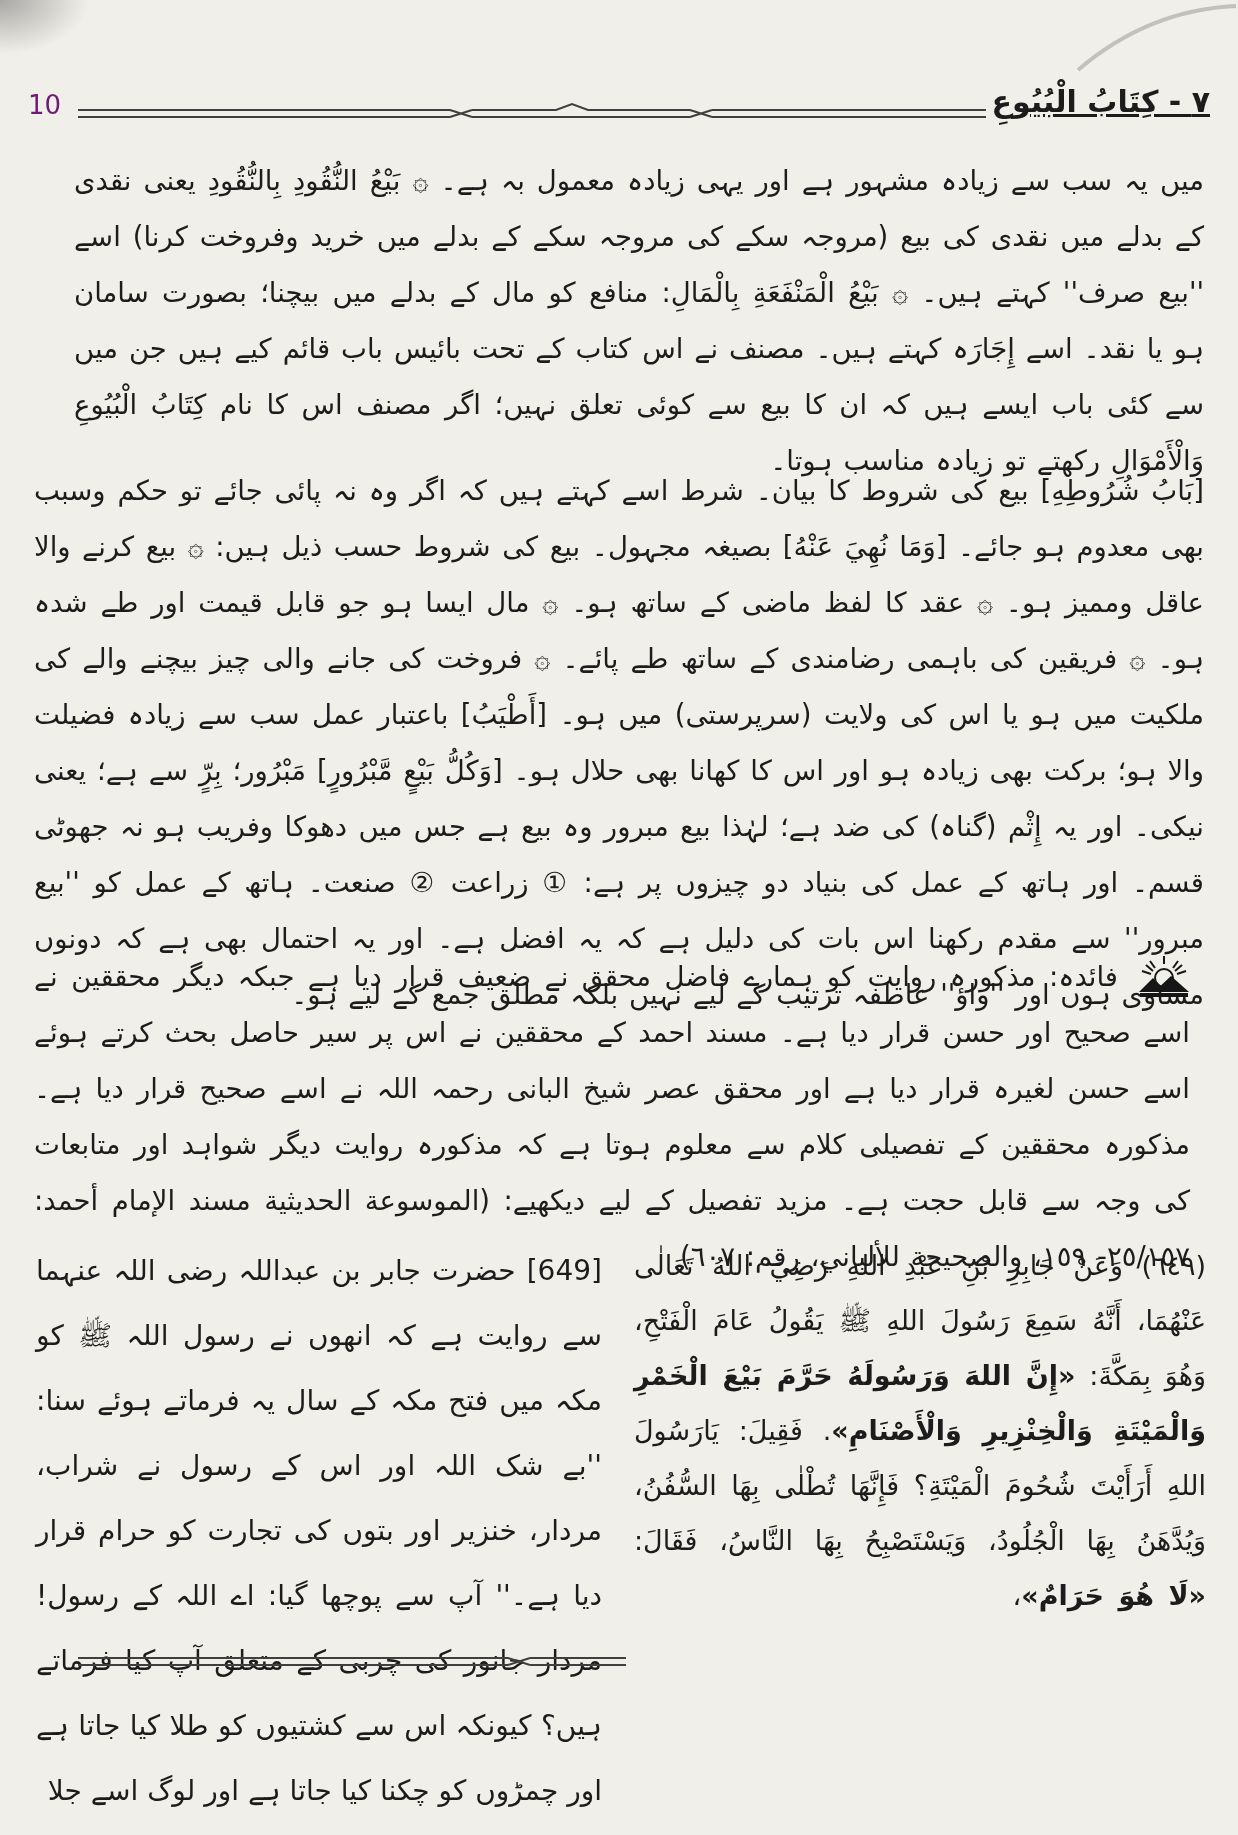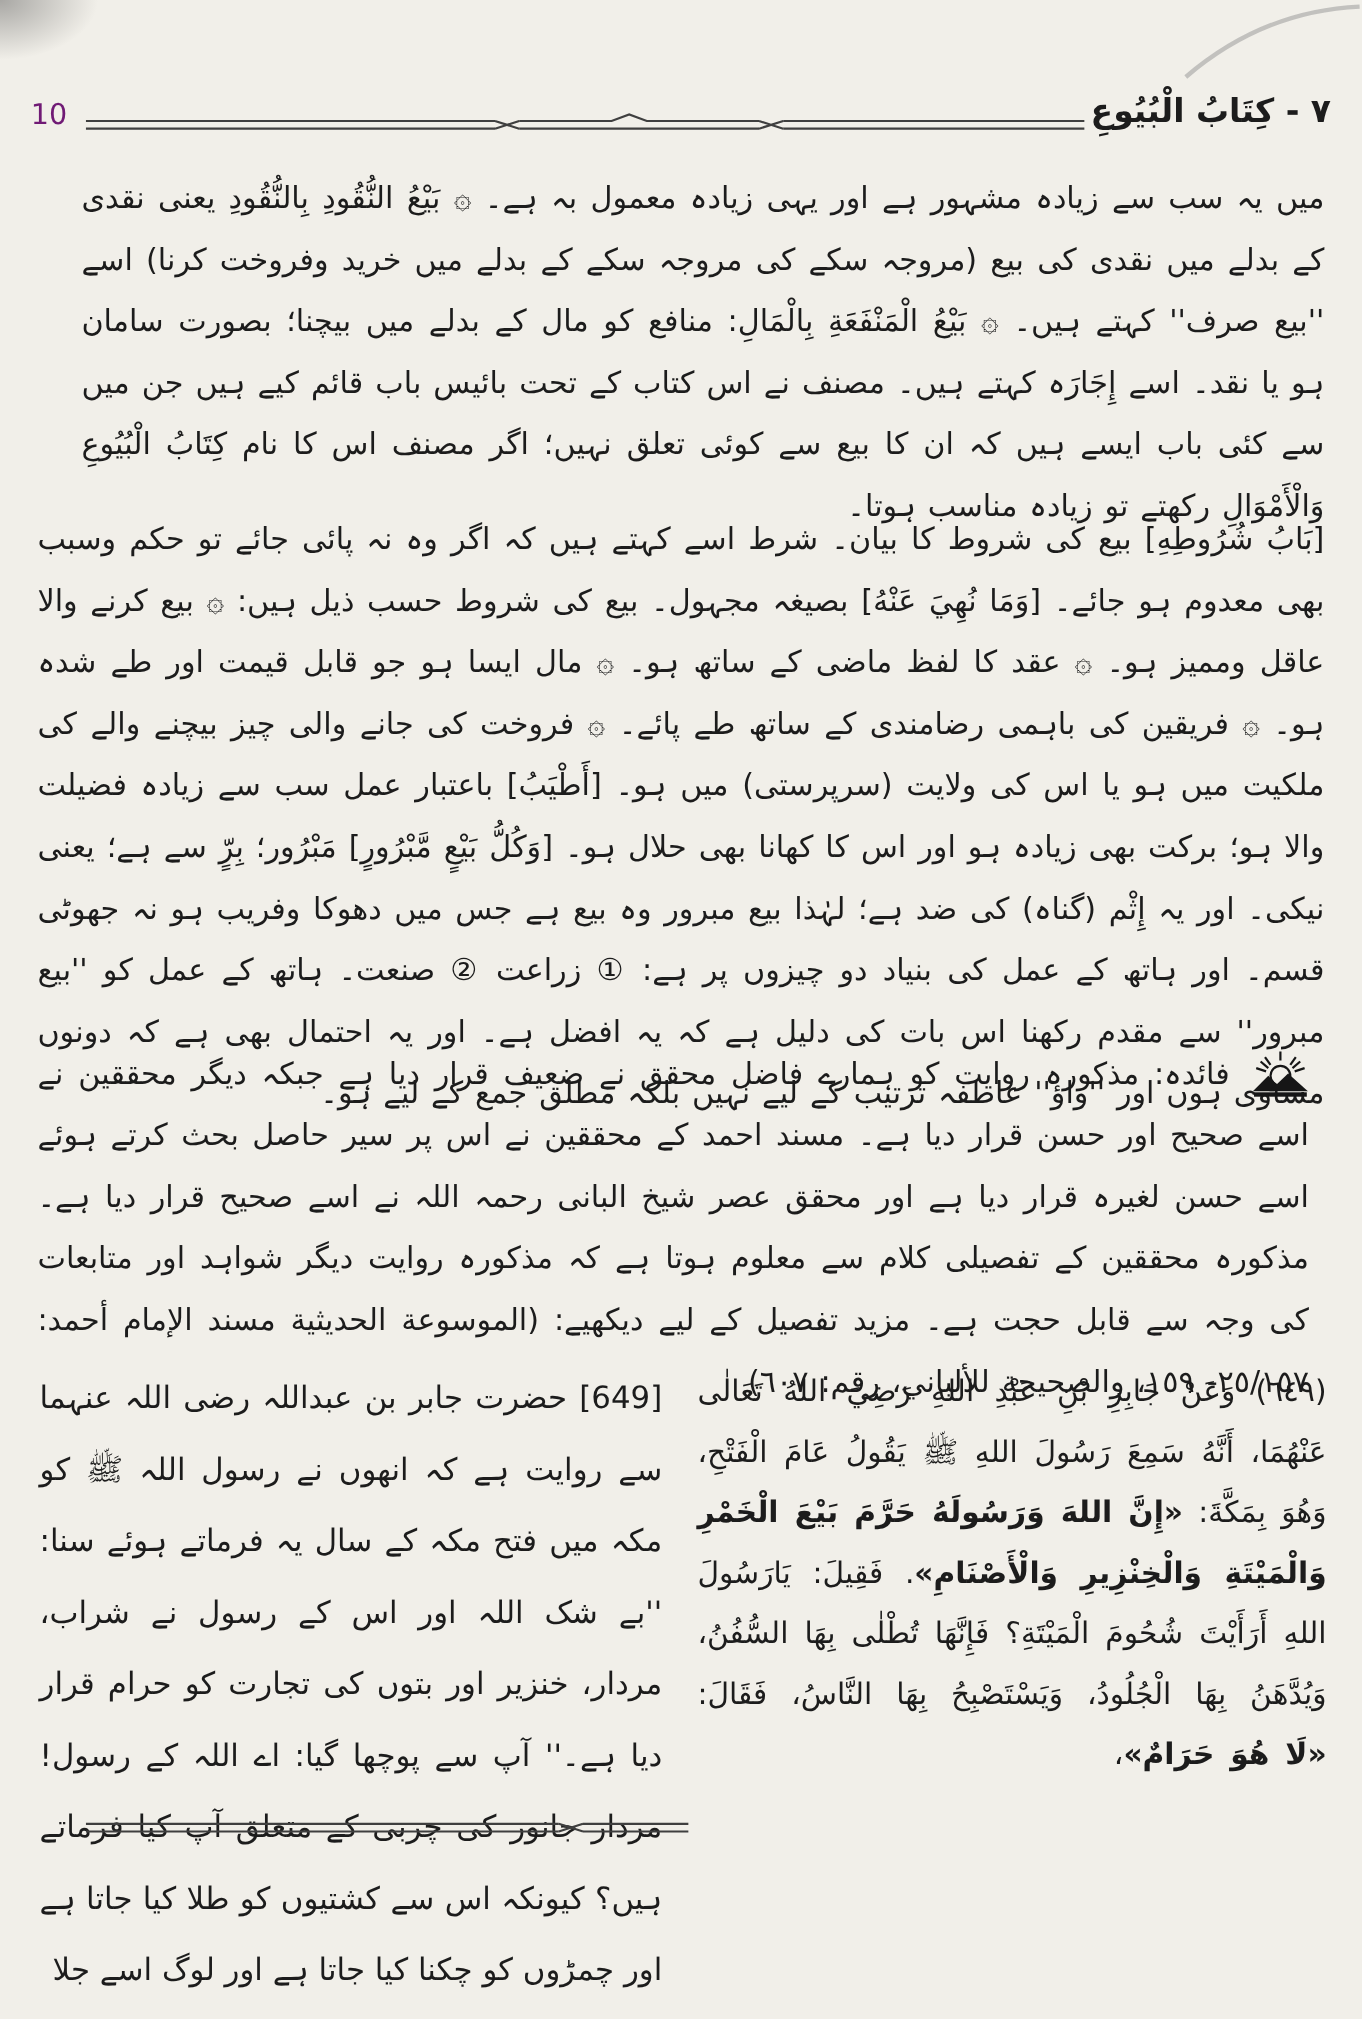--- a/index.html
+++ b/index.html
@@ -19,21 +19,21 @@
   .scan-curve-tr{position:absolute;right:0;top:0;pointer-events:none;}
 
   
   .header{position:absolute;top:84px;left:28px;right:28px;height:50px;}
   .page-number{
     position:absolute;left:0;top:6px;font-size:26px;color:#701a75;
     font-family:"DejaVu Sans",sans-serif;direction:ltr;
   }
   .chapter-title{
     position:absolute;right:0;top:0;font-size:30px;font-weight:bold;
-    letter-spacing:0.5px;white-space:nowrap;
+    letter-spacing:0.5px;white-space:nowrap;text-decoration:underline;
   }
   .header-rule{position:absolute;left:50px;top:18px;}
 
   
   .urdu{
     direction:rtl;text-align:justify;
     font-size:27.5px;line-height:56px;
     word-spacing:2px;
   }
   .para1{position:absolute;top:152px;right:34px;left:34px;margin-left:40px;}

